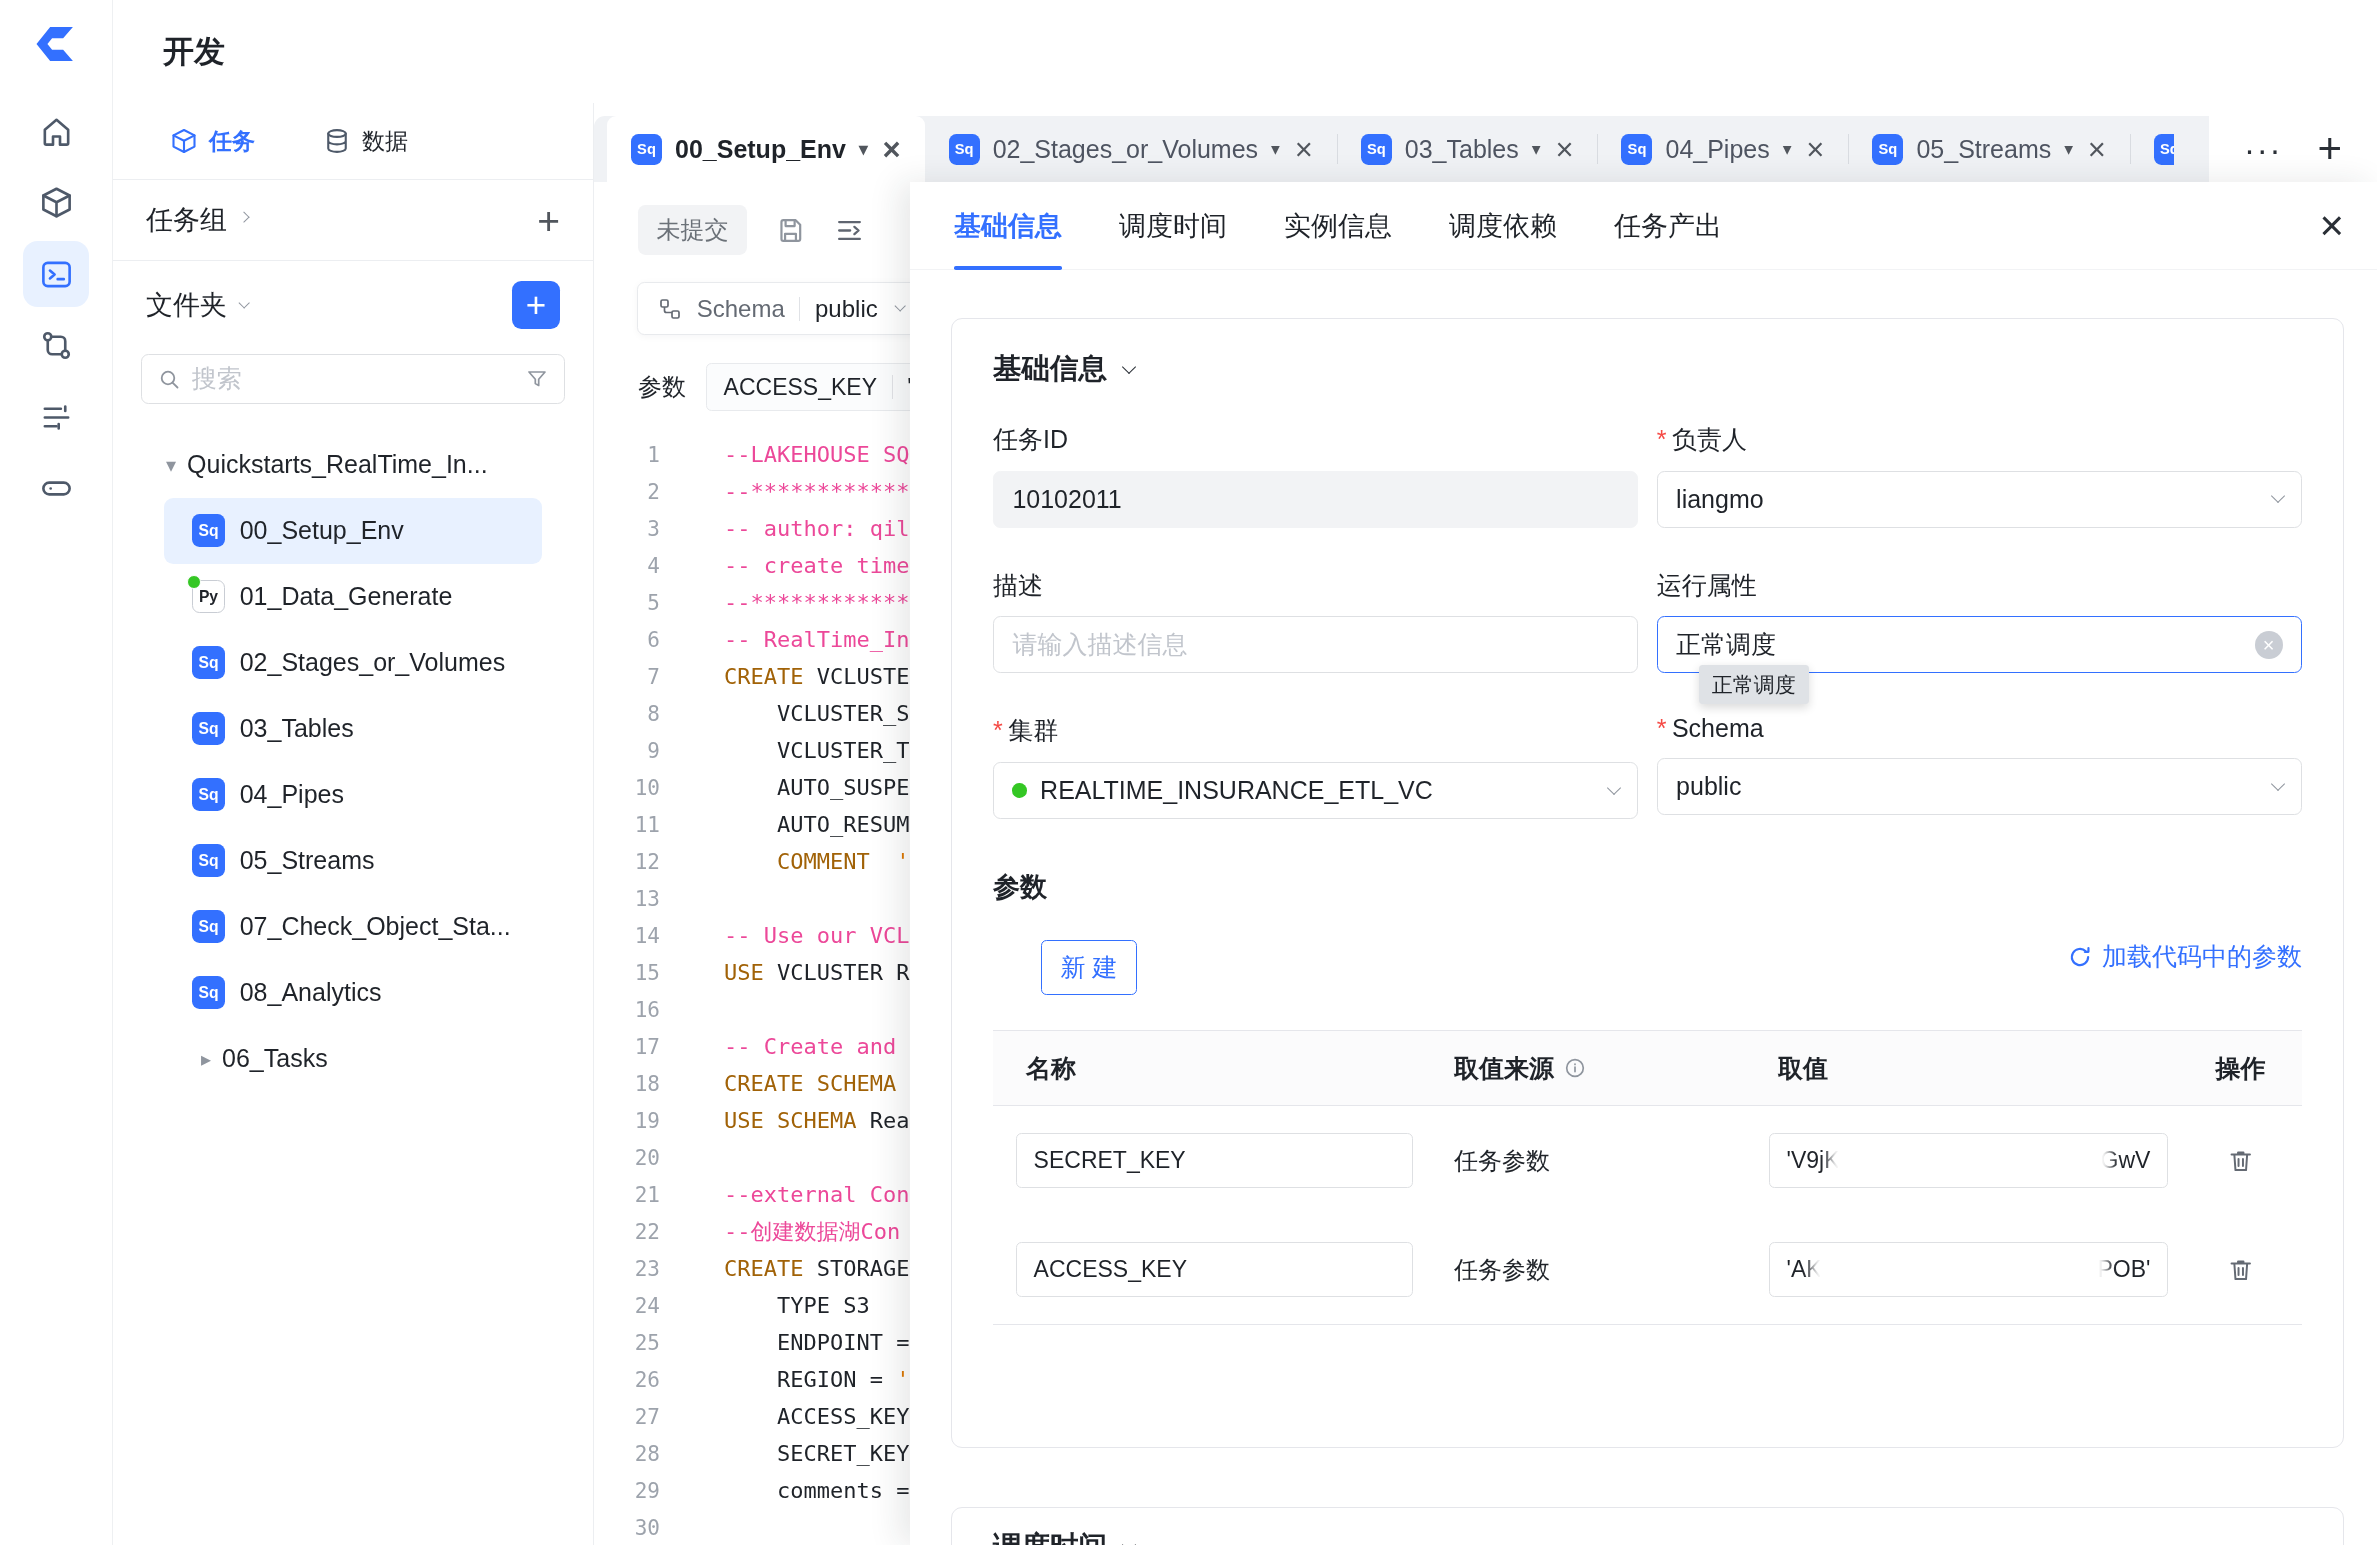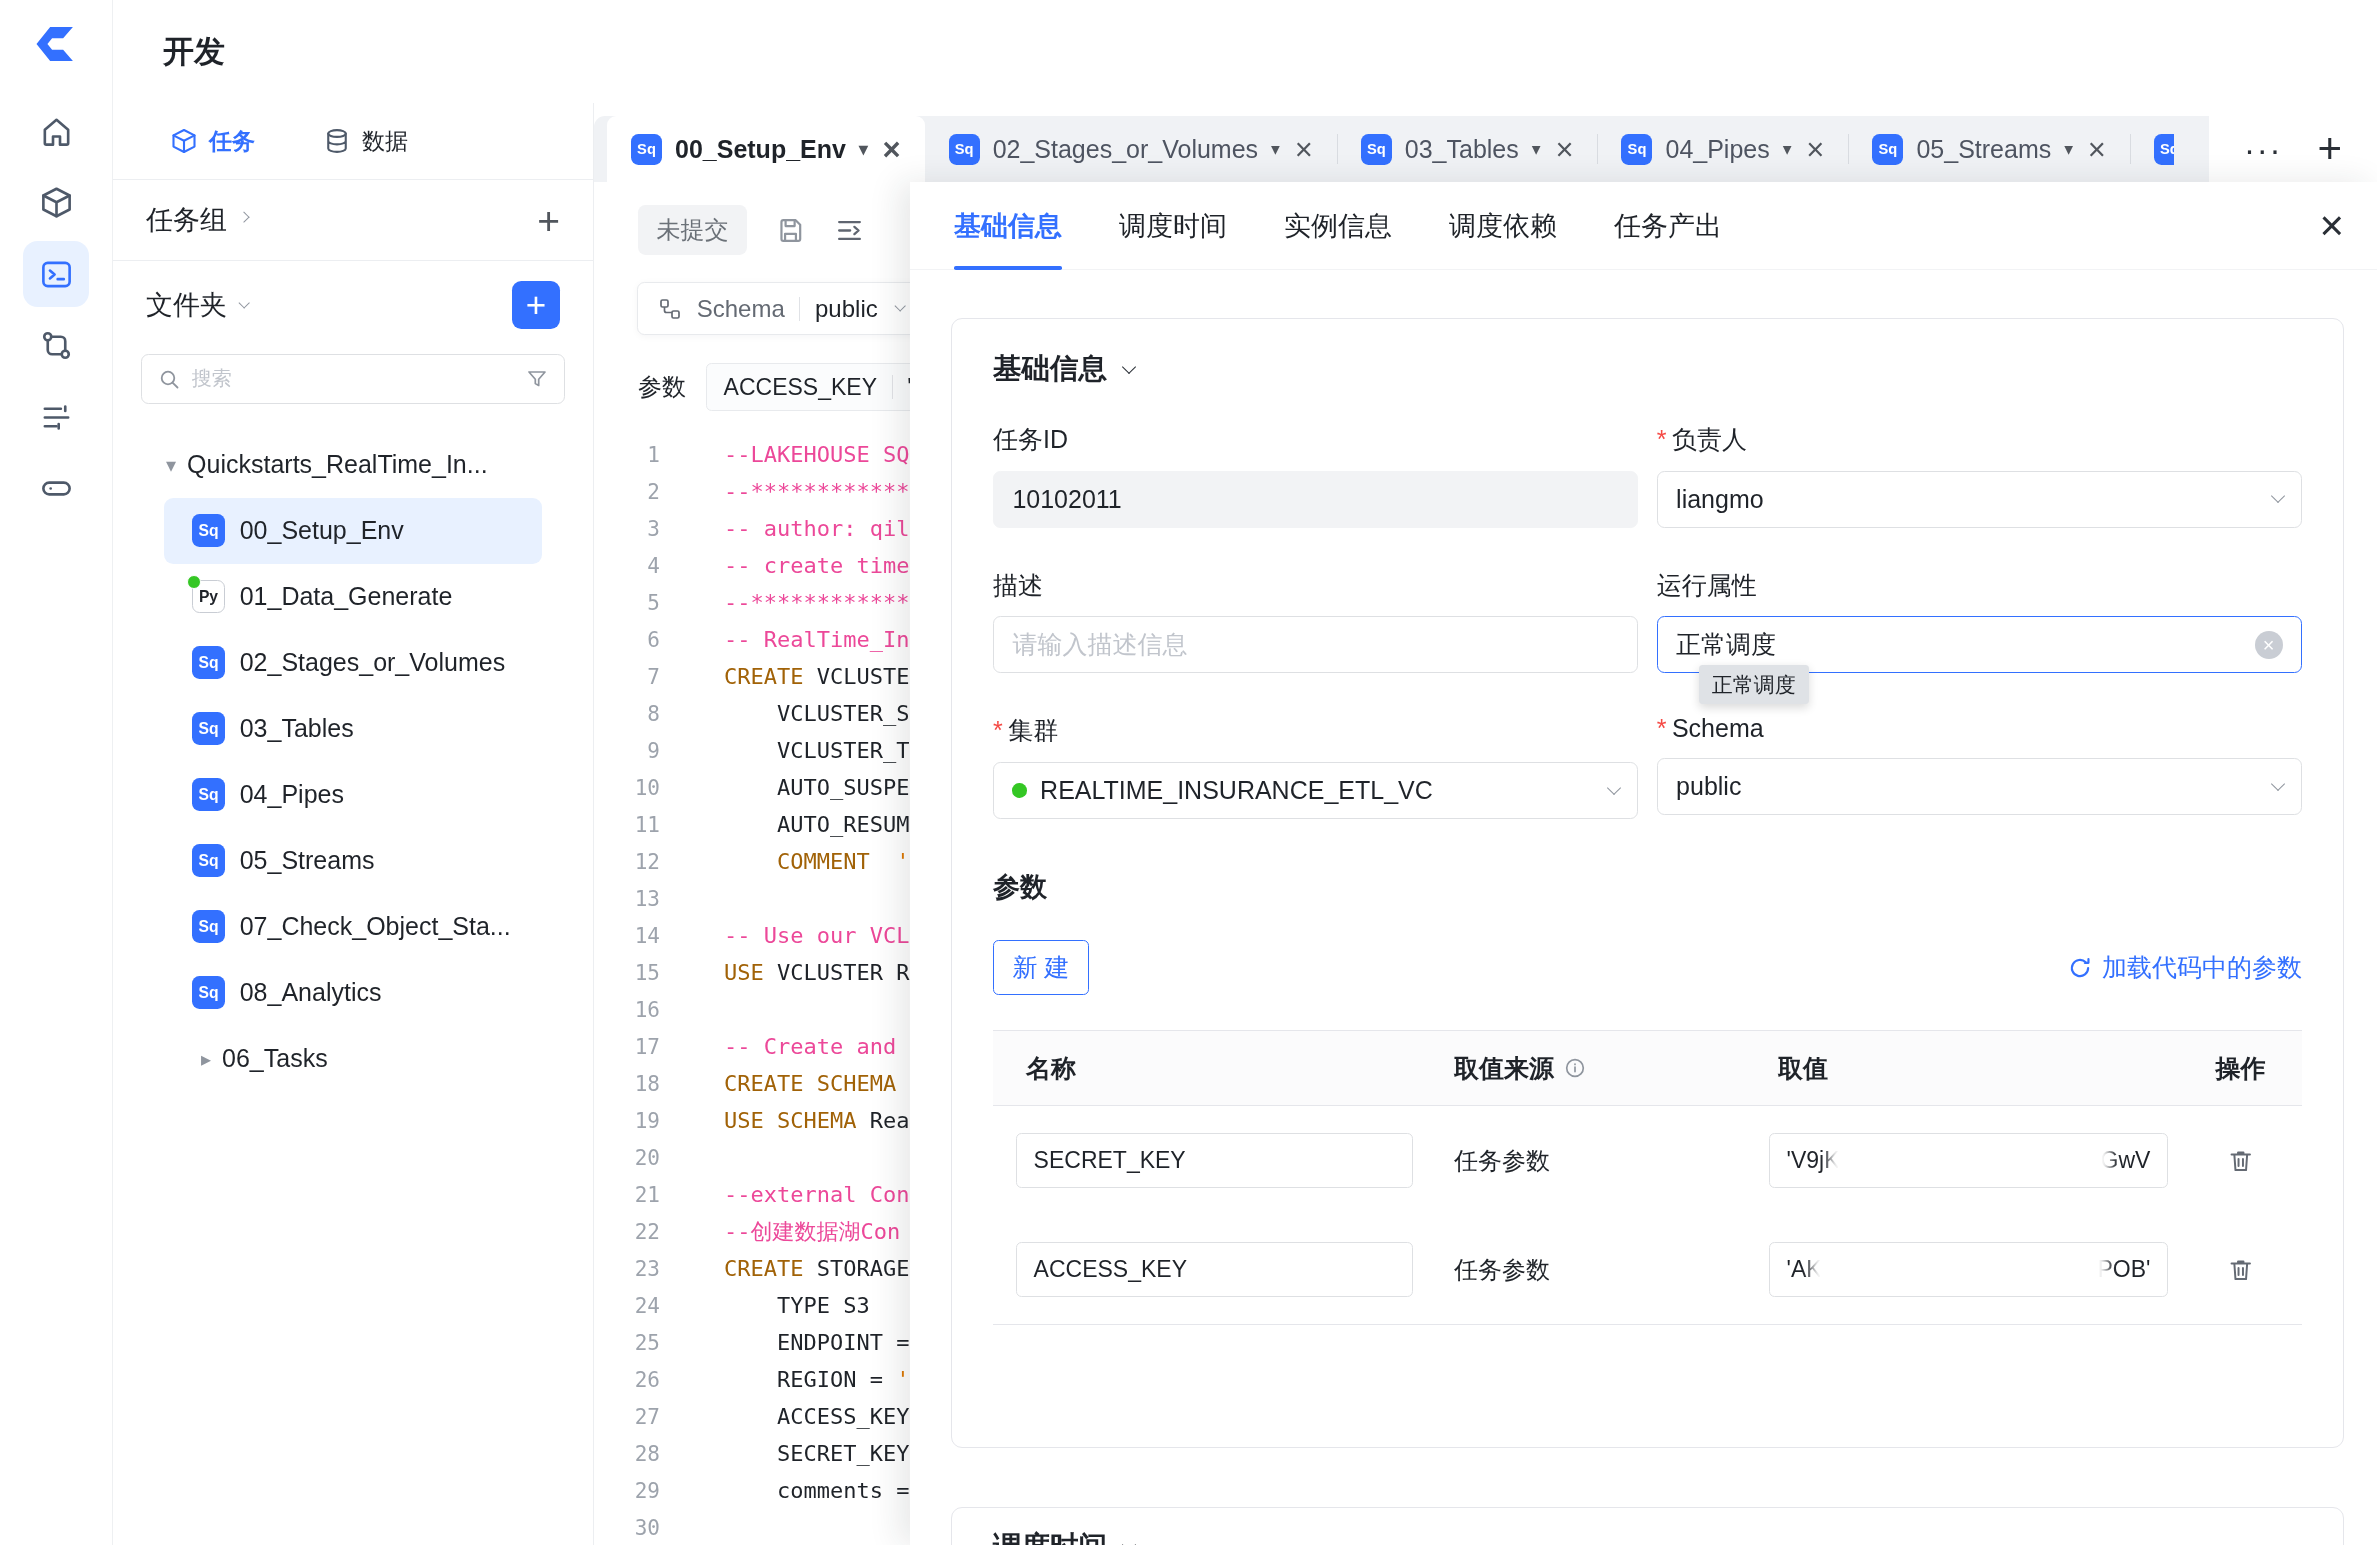--- a/index.html
+++ b/index.html
@@ -45,21 +45,21 @@
   .taskgroup-row .chev { margin-left:13px; }
   .tg-plus { margin-left:auto; font-size:39px; font-weight:300; color:#51565D; line-height:1; }
   .folder-row { height:87px; display:flex; align-items:center; padding:0 33px; font-size:27px; }
   .folder-row .chev { margin-left:13px; margin-top:-1.8px; }
   .folder-add { margin-left:auto; width:48px; height:48px; border-radius:9.2px; background:#3370FF; color:#fff;
                 font-size:35px; font-weight:300; display:flex; align-items:center; justify-content:center; line-height:1; }
 
   .search-wrap { margin:5.5px 28px 0; height:50px; border:0.9px solid #DEE0E3; border-radius:7.4px;
                  display:flex; align-items:center; padding:0 14.7px; gap:11px; background:#fff; }
   .sic { display:flex; } .sic svg { width:24px; height:24px; }
-  .search-input { border:none; outline:none; flex:1; min-width:0; font-size:20px; color:#1F2329; font-family:inherit; background:transparent; }
+  .search-input { border:none; outline:none; flex:1; min-width:0; font-size:25px; color:#1F2329; font-family:inherit; background:transparent; }
   .search-input::placeholder { color:#C1C5CC; }
 
   .tree { margin-top:28px; }
   .tree-row { height:66px; display:flex; align-items:center; font-size:25px; white-space:nowrap; }
   .tree-row.root { padding-left:53px; gap:11px; }
   .tri { color:#8F959E; font-size:20px; flex:none; }
   .tree-row.file { margin:0 51px; padding-left:28px; gap:14.7px; border-radius:9.2px; }
   .tree-row.file.selected { background:#E8F1FF; }
   .tree-row.folder { padding-left:88px; gap:11px; }
   .tlabel { overflow:hidden; text-overflow:ellipsis; }
@@ -134,21 +134,21 @@
   .fcontrol .chev { margin-left:auto; }
   .fcontrol.focused { border:1.8px solid #3370FF; }
   .placeholder { color:#C1C5CC; }
   .green-dot { width:14.7px; height:14.7px; border-radius:50%; background:#34C724; margin-right:13px; flex:none; }
   .clear-ic { margin-left:auto; width:28px; height:28px; border-radius:50%; background:#C9CDD4; color:#fff;
               display:flex; align-items:center; justify-content:center; font-size:20px; line-height:1; }
   .tooltip { position:absolute; left:41px; top:48px; background:#DFE2E6; color:#1F2329; font-size:21px;
              padding:5.5px 13px; border-radius:3.7px; box-shadow:0 3.7px 9.2px rgba(0,0,0,.14); z-index:5; white-space:nowrap; }
 
   .params-title { margin-top:50px; font-size:27px; font-weight:700; }
-  .params-controls { margin-top:35px; display:flex; align-items:center; justify-content:space-between; }
+  .params-controls { margin-top:35px; display:flex; align-items:flex-start; justify-content:space-between;margin-left:48px; }
   .btn-new { height:55px; border:0.9px solid #3370FF; color:#3370FF; border-radius:5.5px; padding:0 18.4px; font-size:25px;
              background:#fff; font-family:inherit; display:flex; align-items:center; }
   .reload-link { display:flex; align-items:center; gap:9.2px; color:#3370FF; font-size:25px; }
   .reload-link svg { width:26px; height:26px; }
 
   .ptable { margin-top:35px; border-bottom:0.9px solid #E5E6EB; }
   .pthead { display:grid; grid-template-columns:440px 324px 422px 1fr; height:76px; align-items:center;
             background:#FBFBFC; border-top:0.9px solid #E5E6EB; border-bottom:0.9px solid #E5E6EB; font-size:25px; font-weight:700; }
   .pth { display:flex; align-items:center; gap:9.2px; }
   .pth.c0 { padding-left:33px; } .pth.c1 { padding-left:21px; } .pth.c2 { padding-left:21px; } .pth.c3 { justify-content:center; }

